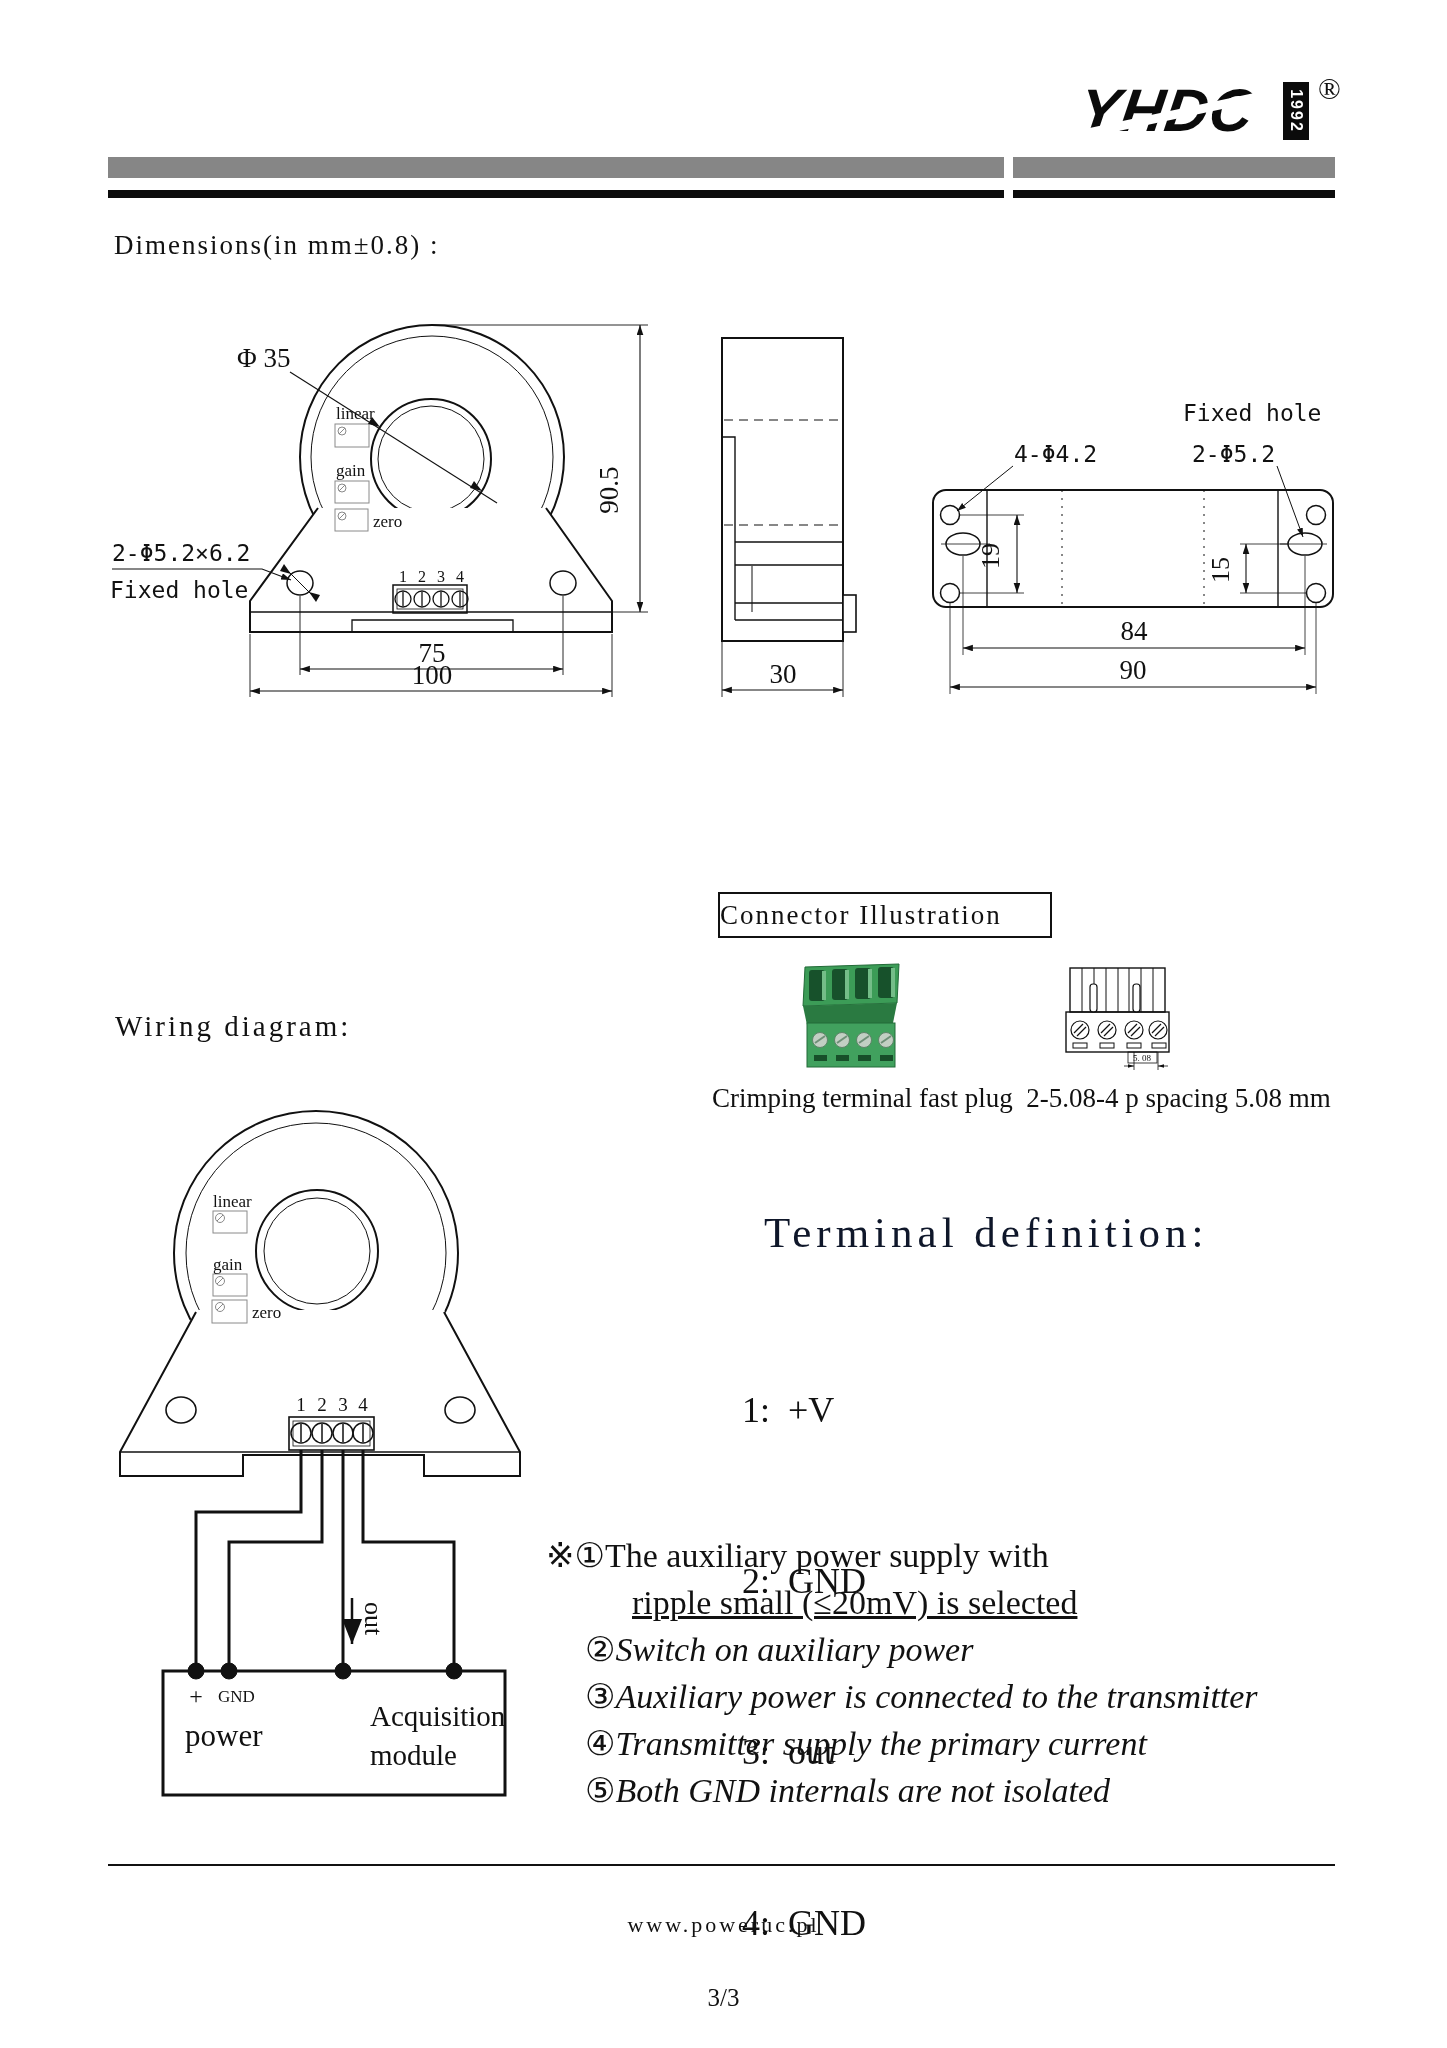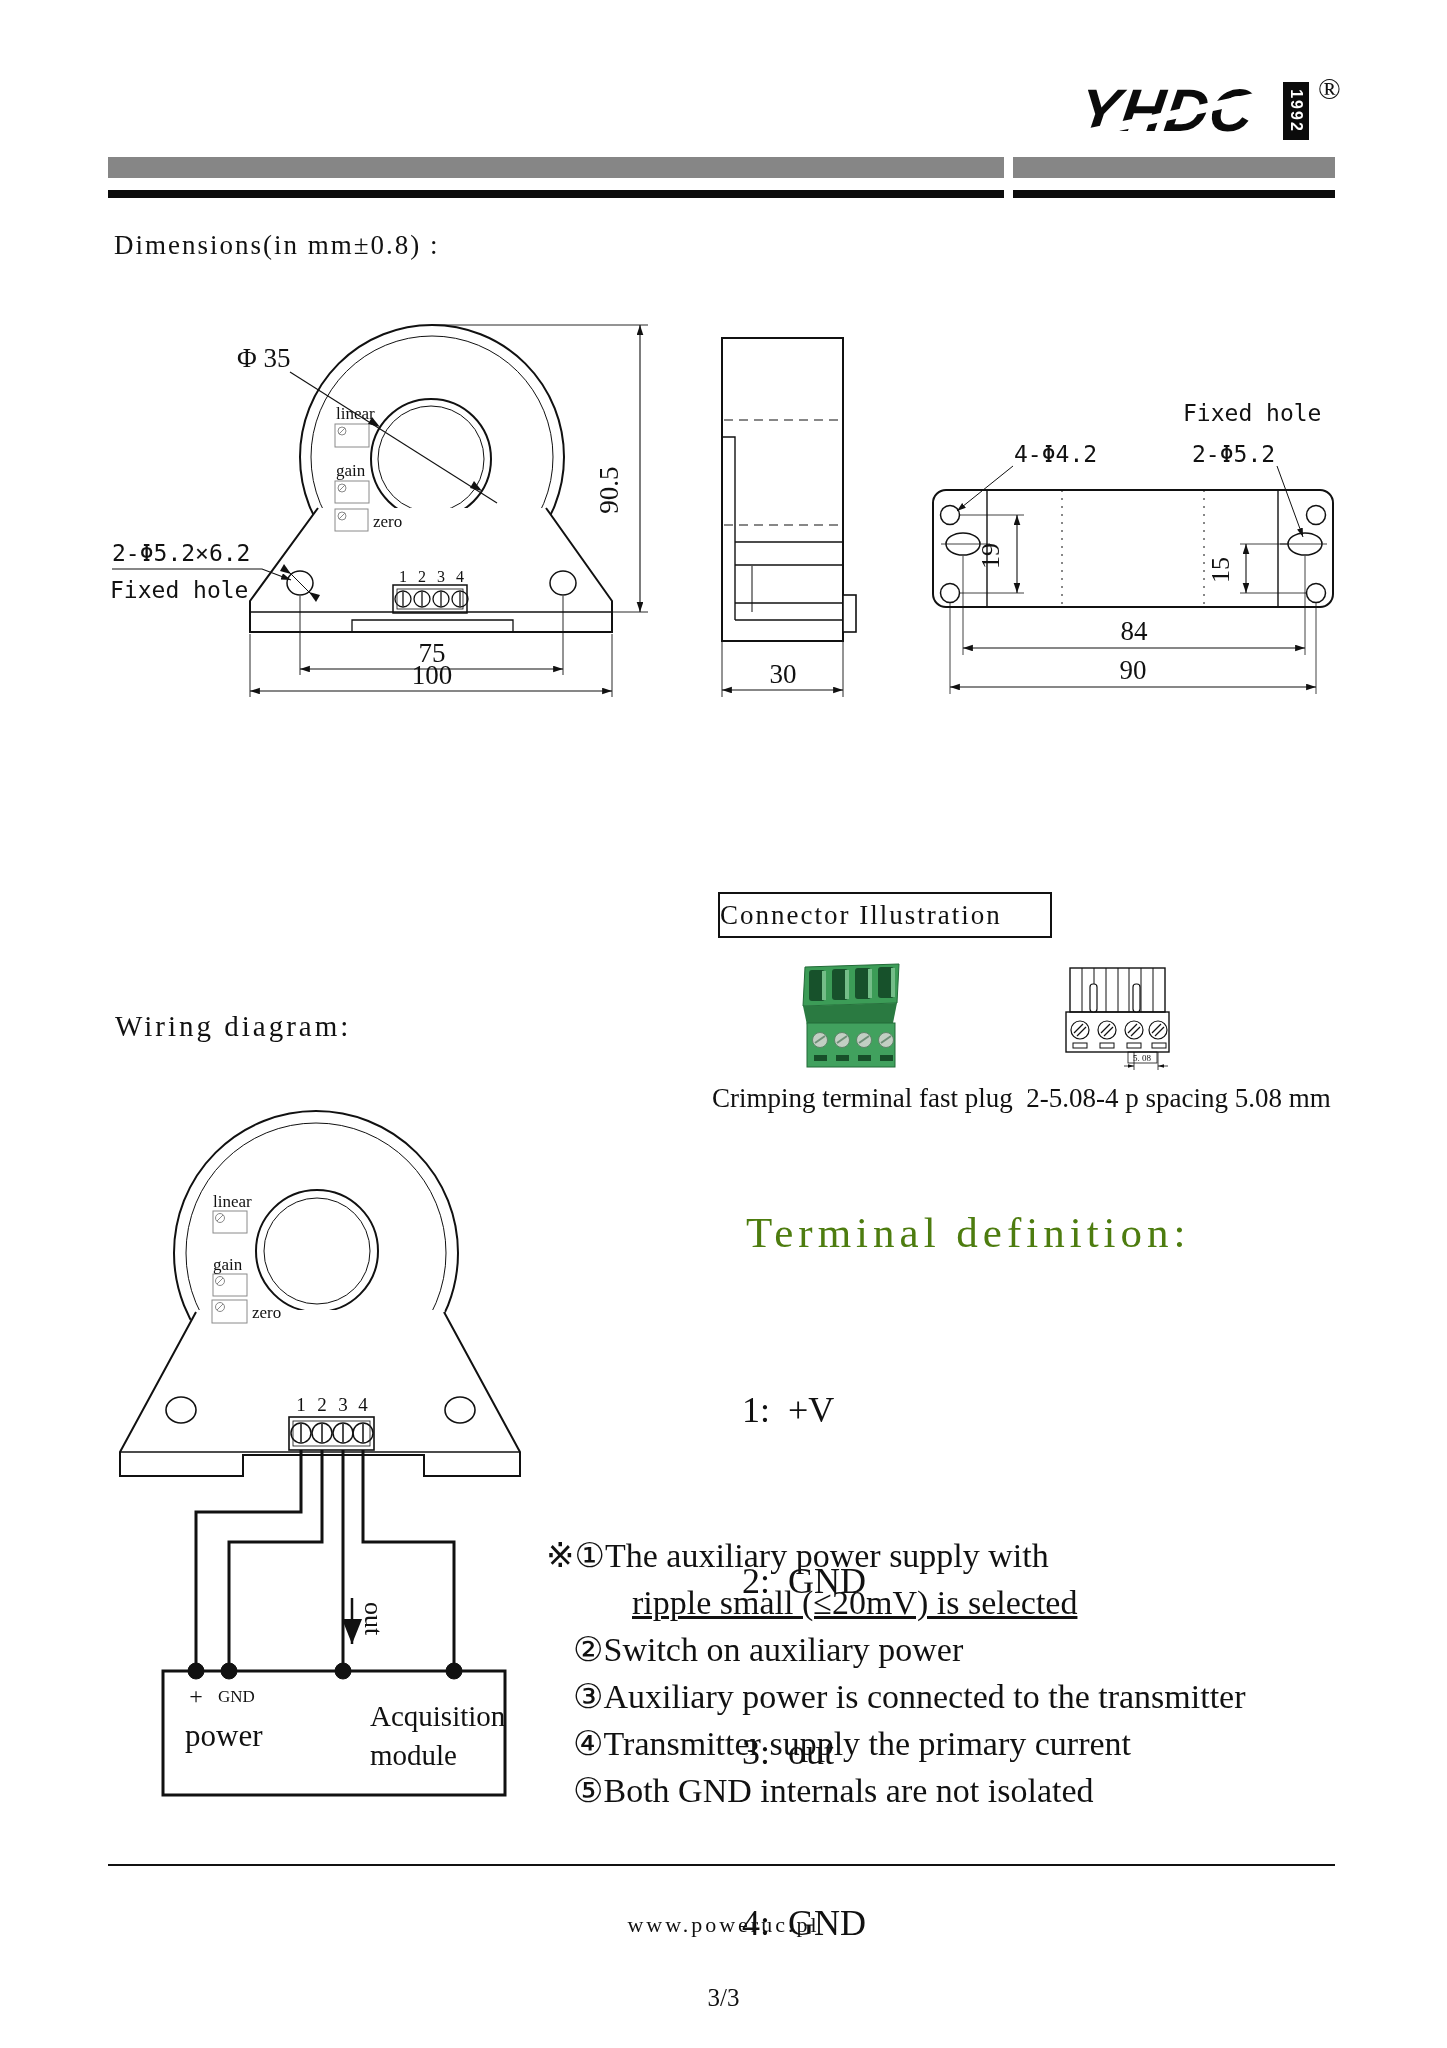--- a/index.html
+++ b/index.html
@@ -16,26 +16,26 @@
   .logo .ybox{position:absolute;left:203px;top:0px;width:26px;height:58px;background:#0b0b0b;}
   .logo .ybox span{position:absolute;left:50%;top:50%;transform:translate(-50%,-50%) rotate(90deg);
                    color:#fff;font:700 16px "Liberation Sans",sans-serif;letter-spacing:2px;}
   .logo .reg{position:absolute;left:238px;top:-10px;font-size:30px;font-family:"Liberation Serif",serif;}
   
   .h-dim{position:absolute;left:114px;top:230px;font-size:27px;letter-spacing:2px;}
   .conn-box{position:absolute;left:718px;top:892px;width:330px;height:42px;border:2px solid #111;
             text-align:left;line-height:42px;font-size:27px;letter-spacing:2px;}
   .conn-caption{position:absolute;left:712px;top:1083px;font-size:27px;white-space:pre;text-align:right;}
   .h-wiring{position:absolute;left:115px;top:1010px;font-size:29px;letter-spacing:3px;}
-  .term-title{position:absolute;left:746px;top:1208px;font-size:43px;letter-spacing:5px;color:#4d7c0f;}
+  .term-title{position:absolute;left:764px;top:1208px;font-size:43px;letter-spacing:5px;color:#0f172a;}
   .term-items{position:absolute;left:742px;top:1268px;font-size:36px;line-height:57px;white-space:pre;}
   .notes{position:absolute;left:546px;top:1532px;font-size:34px;line-height:47px;
          font-family:"Liberation Serif","DejaVu Serif","DejaVu Sans",serif;}
   .notes .n-cont{margin-left:86px;text-decoration:underline;}
-  .notes .n-item{margin-left:27px;}
+  .notes .n-item{margin-left:39px;font-style:italic;}
   .foot-line{position:absolute;left:108px;top:1864px;width:1227px;height:2px;background:#111;}
   .foot-url{position:absolute;left:0;top:1912px;width:1447px;text-align:center;font-size:22px;letter-spacing:3px;}
   .foot-page{position:absolute;left:0;top:1984px;width:1447px;text-align:center;font-size:25px;}
   svg text{fill:#111;stroke:none;}
   .sertxt{font-family:"Liberation Serif","DejaVu Serif",serif;}
   .cadtxt{font-family:"DejaVu Sans Mono",monospace;}
 </style>
 </head>
 <body>
 

